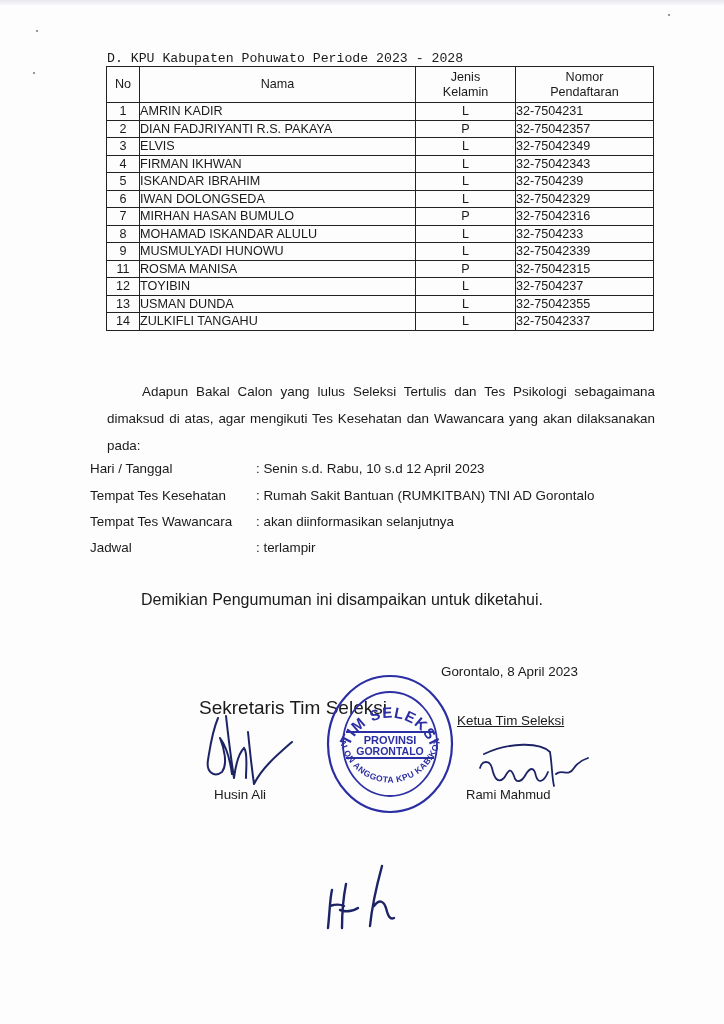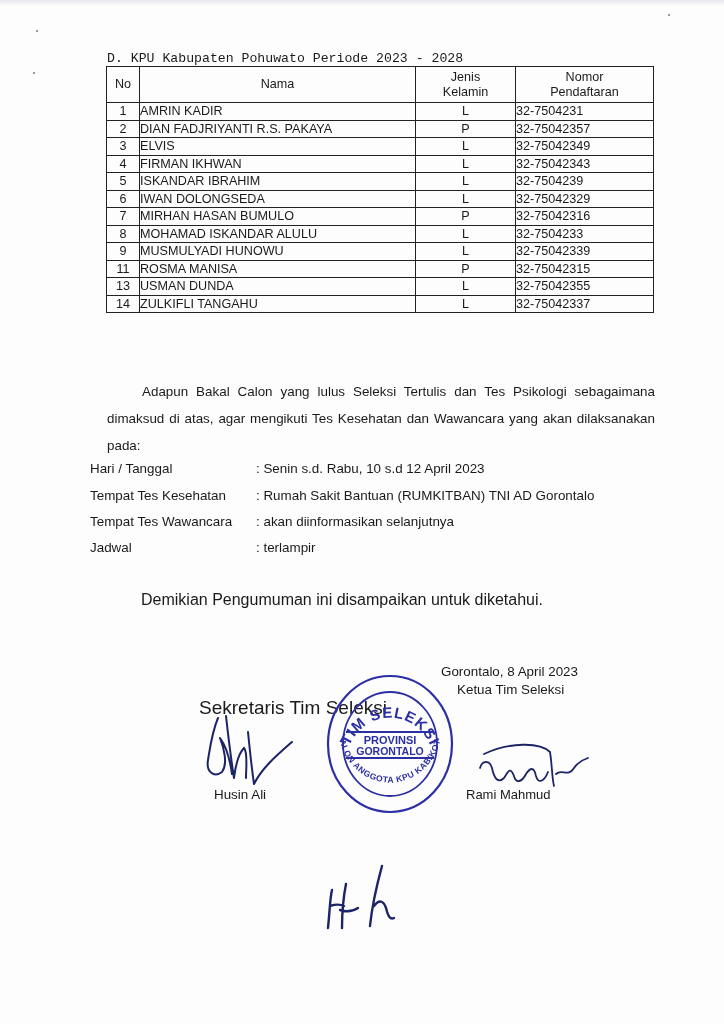--- a/index.html
+++ b/index.html
@@ -42,21 +42,21 @@
   .para {
     position: absolute; left: 107px; width: 548px;
     font-size: 13.4px; line-height: 27px; text-align: justify;
   }
   .para .indent { display: inline-block; width: 35px; }
   .detail-row { position: absolute; left: 90px; font-size: 13.4px; white-space: nowrap; }
   .detail-label { display: inline-block; width: 166px; }
   .closing { position: absolute; left: 141px; top: 591px; font-size: 16px; }
   .place-date { position: absolute; left: 441px; top: 664px; font-size: 13.4px; }
   .sig-title-left { position: absolute; left: 171px; top: 697px; font-size: 19px; margin-left: 28px; }
-  .sig-title-right { position: absolute; left: 457px; top: 682px; font-size: 13.4px; }
+  .sig-title-right { position: absolute; left: 457px; top: 713px; font-size: 13.4px; text-decoration: underline; }
   .sig-name-left { position: absolute; left: 214px; top: 787px; font-size: 13.4px; }
   .sig-name-right { position: absolute; left: 466px; top: 787px; font-size: 13px; }
   .signature { position: absolute; }
   .stamp { position: absolute; left: 326px; top: 672px; width: 128px; height: 144px; }
 </style>
 </head>
 <body>
 
 <div class="page-edge"></div>
 <div class="speck" style="left:36px;top:30px;"></div>
@@ -141,20 +141,26 @@
         <td class="jk">L</td>
         <td class="nomor">32-75042339</td>
       </tr>
       <tr>
         <td class="no">11</td>
         <td class="nama">ROSMA MANISA</td>
         <td class="jk">P</td>
         <td class="nomor">32-75042315</td>
       </tr>
       <tr>
+        <td class="no">12</td>
+        <td class="nama">TOYIBIN</td>
+        <td class="jk">L</td>
+        <td class="nomor">32-7504237</td>
+      </tr>
+      <tr>
         <td class="no">13</td>
         <td class="nama">USMAN DUNDA</td>
         <td class="jk">L</td>
         <td class="nomor">32-75042355</td>
       </tr>
       <tr>
         <td class="no">14</td>
         <td class="nama">ZULKIFLI TANGAHU</td>
         <td class="jk">L</td>
         <td class="nomor">32-75042337</td>

